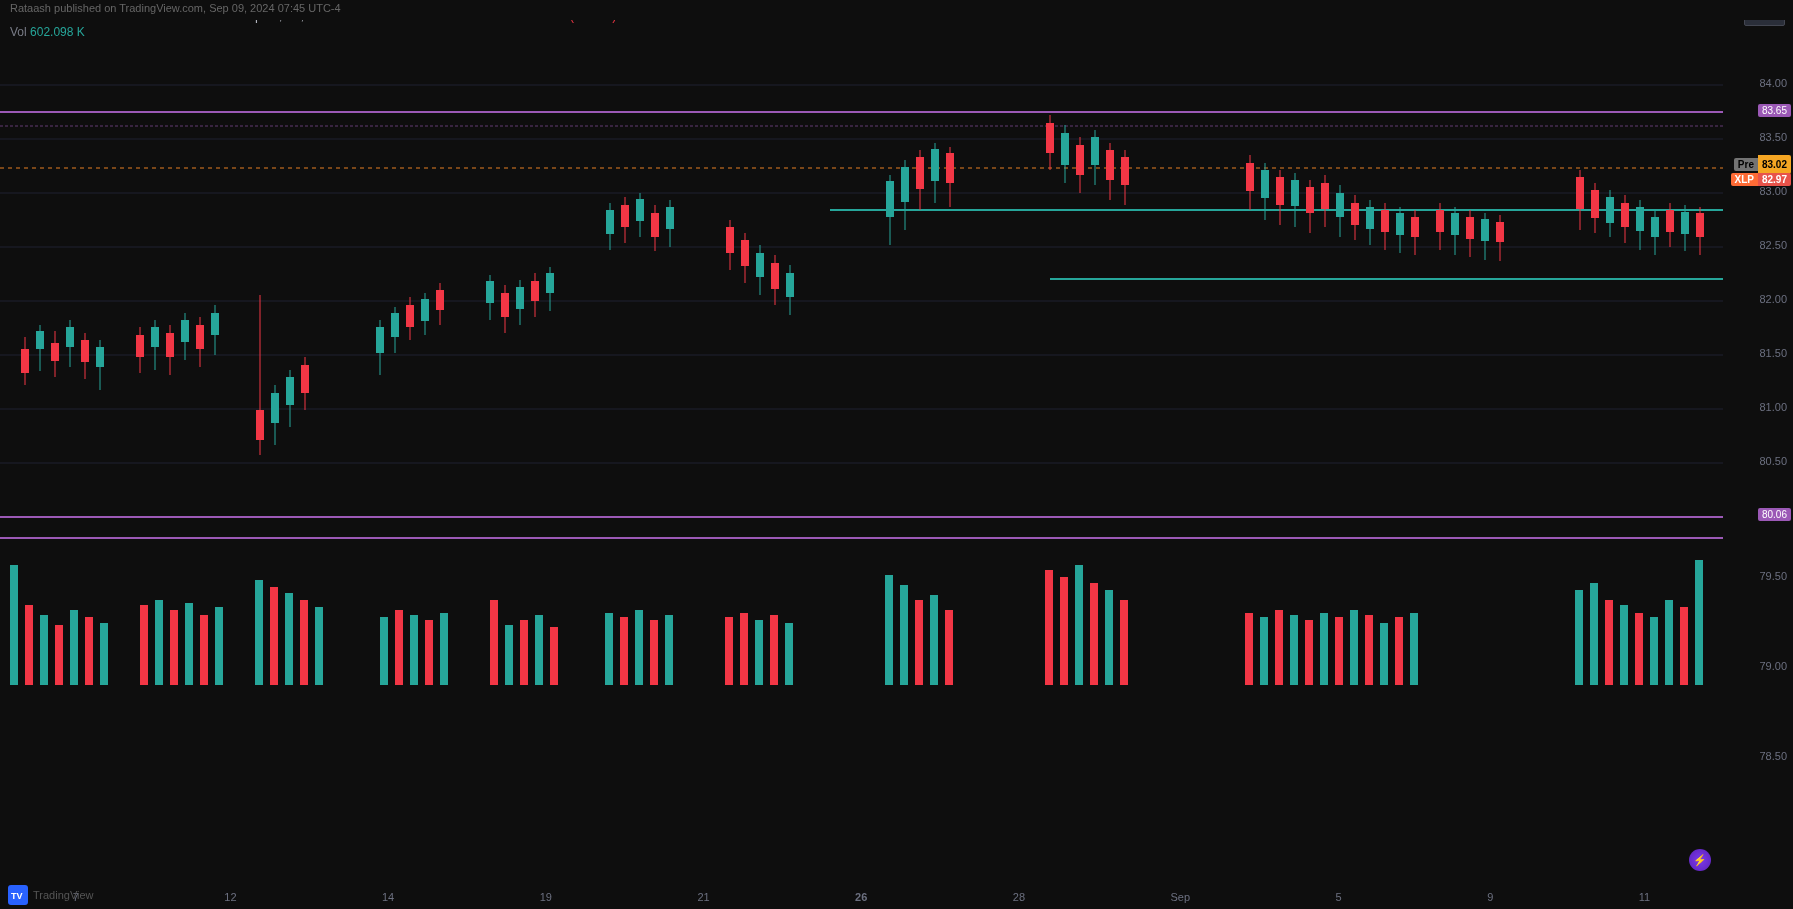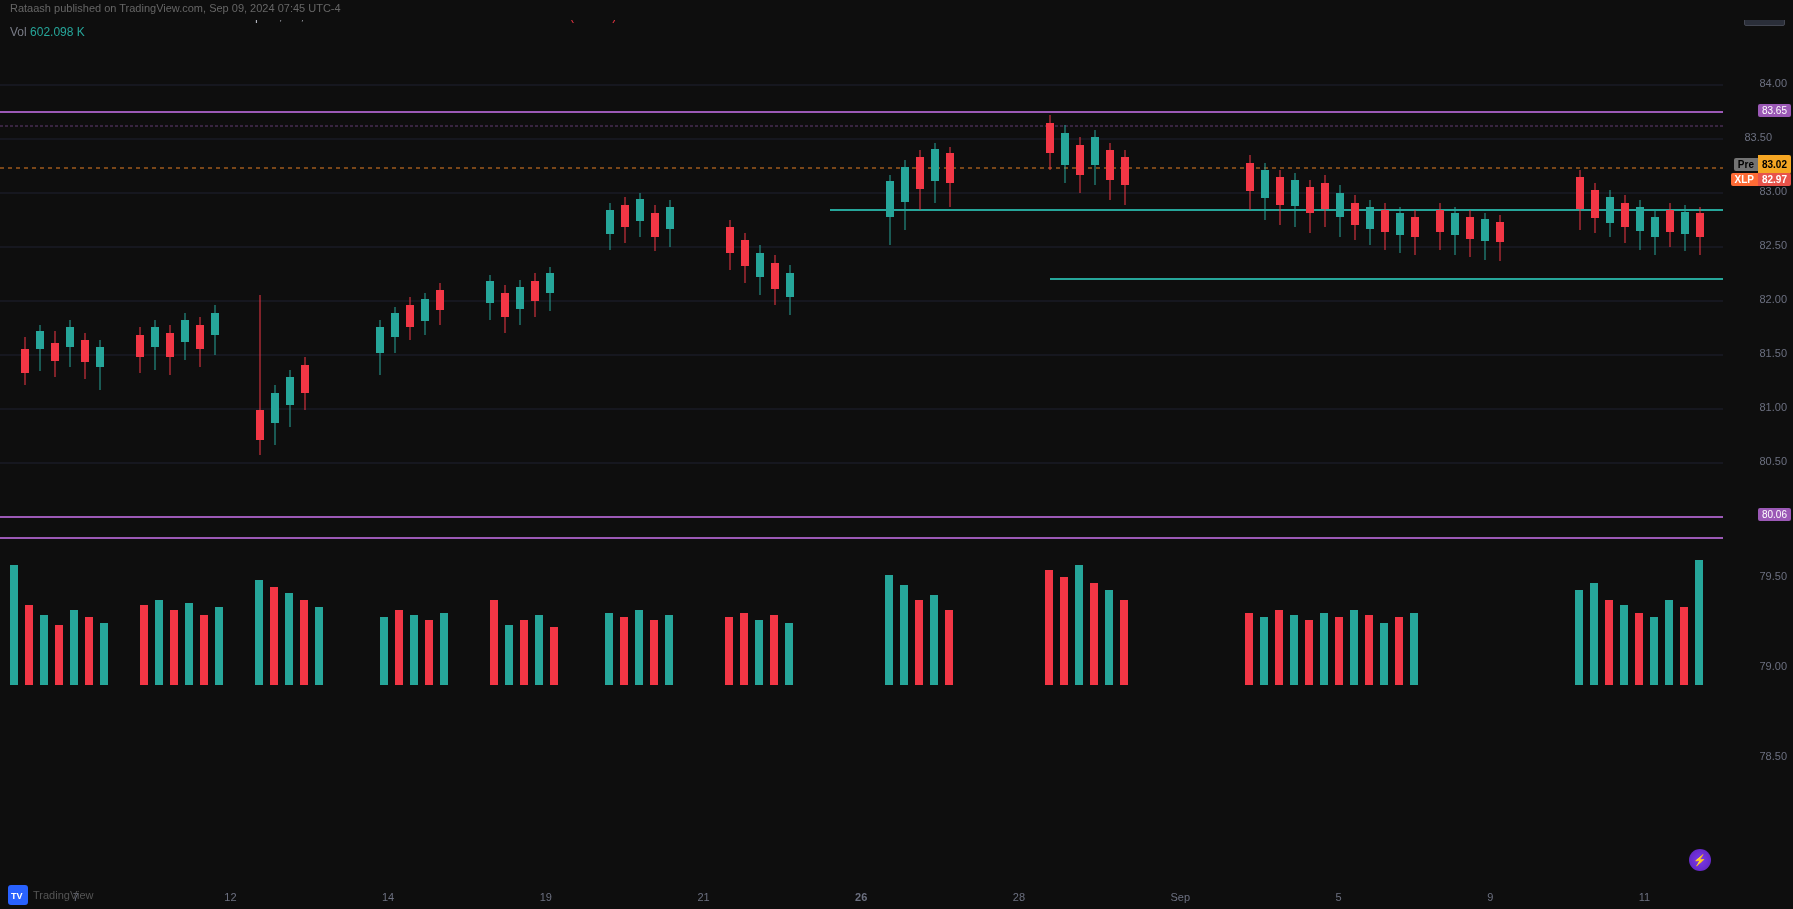--- a/index.html
+++ b/index.html
@@ -374,21 +374,21 @@
     <line x1="1685" y1="150" x2="1685" y2="196" stroke="#26a69a" stroke-width="1"></line>
     <rect x="1681" y="157" width="8" height="22" fill="#26a69a"></rect>
 
     <line x1="1700" y1="152" x2="1700" y2="200" stroke="#f23645" stroke-width="1"></line>
     <rect x="1696" y="158" width="8" height="24" fill="#f23645"></rect>
 
   </svg>
 
   <div style="position:absolute;top:55px;right:2px;width:68px;height:485px;">
     <div style="position:absolute;top:22px;right:4px;font-size:11px;color:#6c7080;">84.00</div>
-    <div style="position:absolute;top:76px;right:19px;font-size:11px;color:#6c7080;">83.50</div>
+    <div style="position:absolute;top:76px;right:4px;font-size:11px;color:#6c7080;">83.50</div>
     <div style="position:absolute;top:130px;right:4px;font-size:11px;color:#6c7080;">83.00</div>
     <div style="position:absolute;top:184px;right:4px;font-size:11px;color:#6c7080;margin-left:11px;">82.50</div>
     <div style="position:absolute;top:238px;right:4px;font-size:11px;color:#6c7080;">82.00</div>
     <div style="position:absolute;top:292px;right:4px;font-size:11px;color:#6c7080;padding-left:27px;">81.50</div>
     <div style="position:absolute;top:346px;right:4px;font-size:11px;color:#6c7080;">81.00</div>
     <div style="position:absolute;top:400px;right:4px;font-size:11px;color:#6c7080;">80.50</div>
 
     <div style="position:absolute;top:49px;right:0;background:#9b59b6;color:#fff;font-size:10px;padding:1px 4px;border-radius:2px;white-space:nowrap;">83.65</div>
 
     <div style="position:absolute;top:453px;right:0;background:#9b59b6;color:#fff;font-size:10px;padding:1px 4px;border-radius:2px;white-space:nowrap;">80.06</div>

